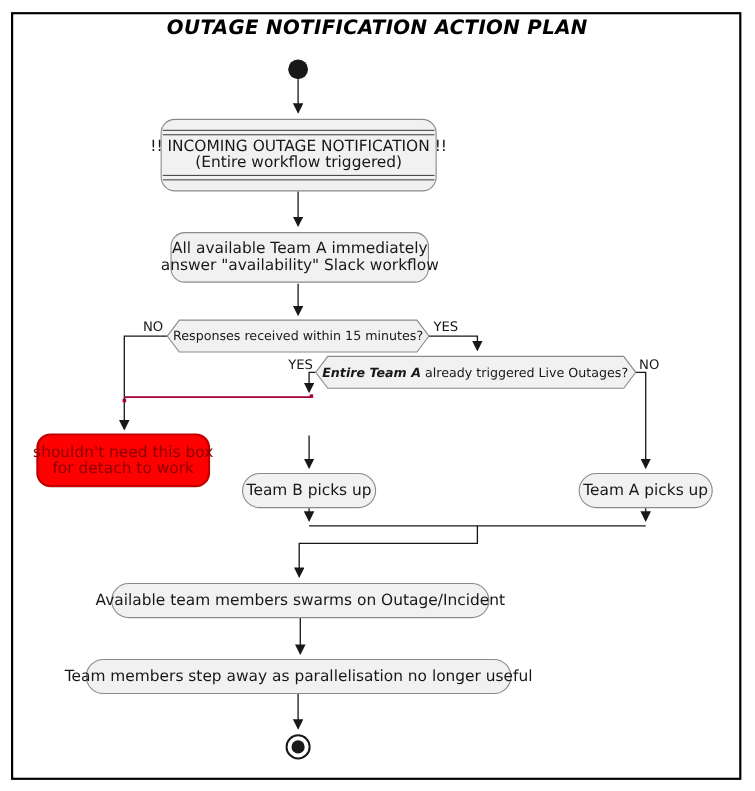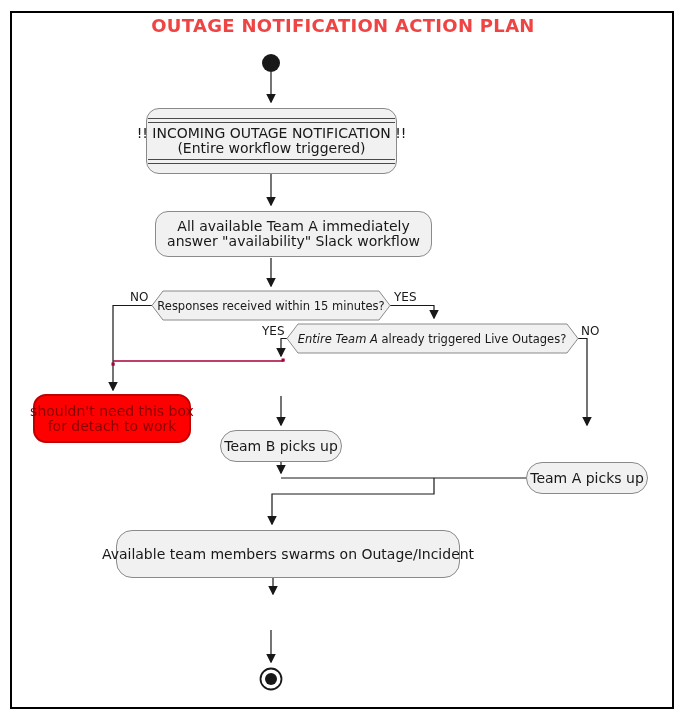--- a/index.html
+++ b/index.html
@@ -6,21 +6,21 @@
   .stage {
     position:relative; width:686px; height:719px; background:#ffffff;
     font-family:"DejaVu Sans", sans-serif; color:#181818; overflow:hidden;
   }
   .frame {
     position:absolute; left:10px; top:11px; width:664px; height:698px;
     border:2px solid #000000; box-sizing:border-box;
   }
   .title {
     position:absolute; top:15px; left:0; width:100%; text-align:center;
-    font-size:18px; font-weight:bold; letter-spacing:0.3px; color:#ef4444;
+    font-size:18px; font-weight:bold; letter-spacing:0.3px; color:#000000;font-style:italic;
   }
   svg.edges { position:absolute; left:0; top:0; width:686px; height:719px; }
   .activity {
     position:absolute; box-sizing:border-box;
     background:#f1f1f1; border:1px solid #8a8a8a; border-radius:13px;
     display:flex; flex-direction:column; align-items:center; justify-content:center;
     font-size:14px; line-height:15px; text-align:center; white-space:nowrap;
   }
   .activity .sep {
     position:absolute; left:1px; right:1px; height:3px;
@@ -31,21 +31,21 @@
   .alert {
     background:#fe0000; border:2px solid #c00000; color:#8b0000;
   }
   .decision-text {
     position:absolute; font-size:11.5px; line-height:13px; white-space:nowrap;
     text-align:right; transform:translate(-50%,-50%);
   }
   .edge-label {
     position:absolute; font-size:12px; line-height:12px; white-space:nowrap; color:#181818;
   }
-  .em { font-style:italic; }
+  .em { font-style:italic;font-weight:bold; }
 </style>
 </head>
 <body>
 
 <div class="stage">
 
   <div class="frame"></div>
 
   <div class="title">OUTAGE NOTIFICATION ACTION PLAN</div>
 
@@ -91,43 +91,46 @@
     <circle cx="271" cy="679" r="6" fill="#181818"></circle>
   </svg>
 
   <div class="activity" style="left:146px; top:108px; width:251px; height:66px;">
     <div class="sep sep-top"></div>
     <span>!! INCOMING OUTAGE NOTIFICATION !!</span>
     <span>(Entire workflow triggered)</span>
     <div class="sep sep-bottom"></div>
   </div>
 
-  <div class="activity" style="left:155px; top:211px; width:277px; height:46px;">
+  <div class="activity" style="left:155px; top:211px; width:235px; height:46px;">
     <span>All available Team A immediately</span>
     <span>answer "availability" Slack workflow</span>
   </div>
 
   <div class="decision-text" style="left:271px; top:306px;">Responses received within 15 minutes?</div>
   <div class="edge-label" style="left:130px; top:291px;">NO</div>
   <div class="edge-label" style="left:394px; top:291px;">YES</div>
 
   <div class="decision-text" style="left:432px; top:339px;"><span class="em">Entire Team A</span><span> already triggered Live Outages?</span></div>
   <div class="edge-label" style="left:262px; top:325px;">YES</div>
   <div class="edge-label" style="left:581px; top:325px;">NO</div>
 
   <div class="activity" style="left:220px; top:430px; width:122px; height:32px; border-radius:16px;">
     <span>Team B picks up</span>
   </div>
 
   <div class="activity alert" style="left:33px; top:394px; width:158px; height:49px;">
     <span>shouldn't need this box</span>
     <span>for detach to work</span>
   </div>
-  <div class="activity" style="left:526px; top:430px; width:122px; height:32px; border-radius:16px;margin-top:32px;">
+  <div class="activity" style="left:526px; top:430px; width:122px; height:32px; border-radius:16px;">
     <span>Team A picks up</span>
   </div>
 
-  <div class="activity" style="left:116px; top:530px; width:344px; height:48px; border-radius:16px;justify-content:center;">
+  <div class="activity" style="left:101px; top:530px; width:344px; height:32px; border-radius:16px;justify-content:center;">
     <span>Available team members swarms on Outage/Incident</span>
   </div>
 
+  <div class="activity" style="left:78px; top:599px; width:387px; height:32px; border-radius:16px;">
+    <span>Team members step away as parallelisation no longer useful</span>
+  </div>
 
 </div>
 
 </body></html>

